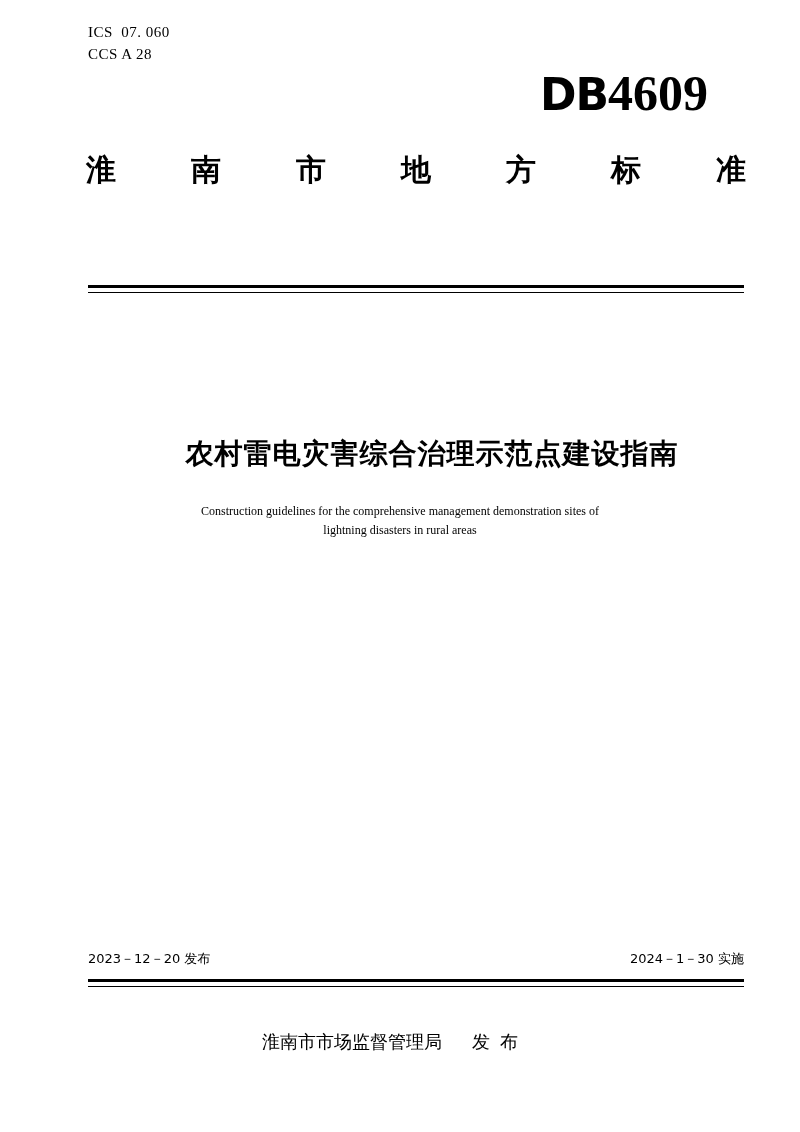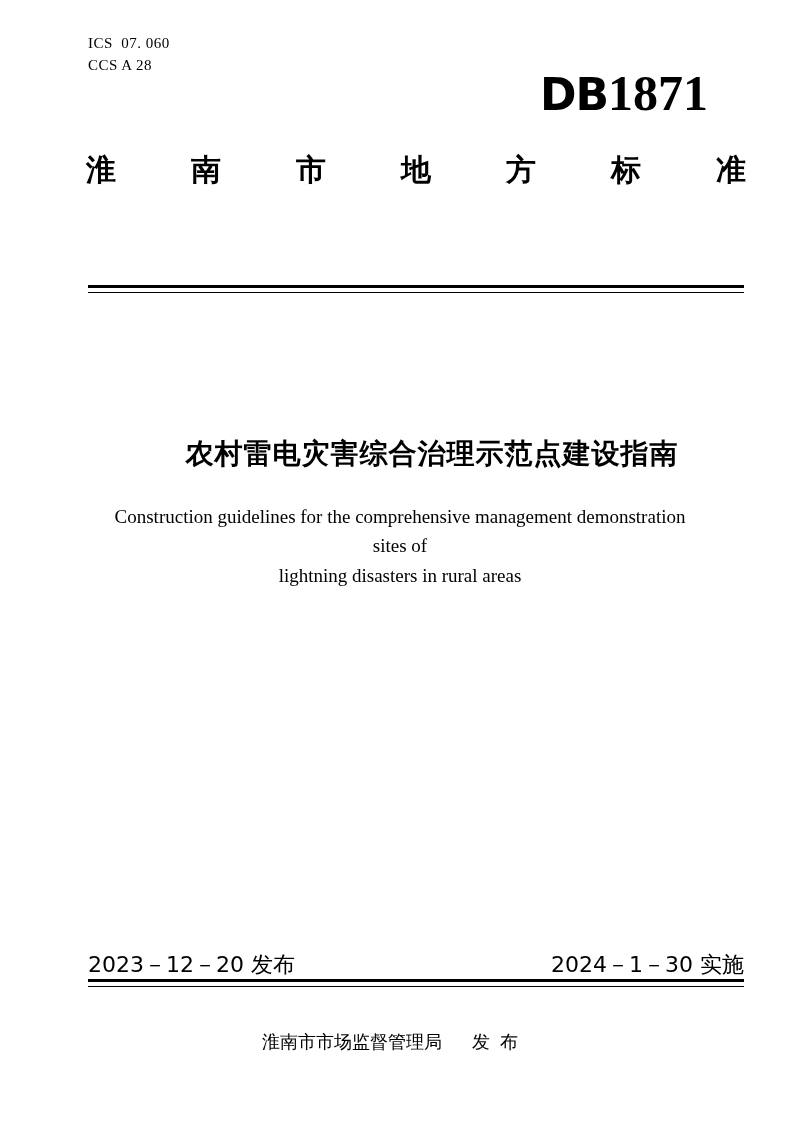--- a/index.html
+++ b/index.html
@@ -18,21 +18,21 @@
   .page {
     position: relative;
     width: 800px;
     height: 1132px;
     box-sizing: border-box;
   }
   
   .codes {
     position: absolute;
     left: 88px;
-    top: 33px;
+    top: 22px;
     line-height: 1.45;
   }
   .code-line {
     font-family: "Liberation Serif", serif;
     font-size: 15px;
     letter-spacing: 0.5px;
     white-space: pre;
   }
   
   .db-mark {
@@ -114,33 +114,33 @@
     letter-spacing: 1px;
     margin-left: 32px;
   }
   .title-en {
     position: absolute;
     left: 100px;
     top: 502px;
     width: 600px;
     text-align: center;
     font-family: "Liberation Serif", serif;
-    font-size: 19px;
+    font-size: 12px;
     line-height: 1.55;
   }
   
   .date-row {
     position: absolute;
     left: 88px;
     top: 950px;
     width: 656px;
     display: flex;
     justify-content: space-between;
     font-family: "DejaVu Sans", sans-serif;
-    font-size: 22px;
+    font-size: 13px;
     font-weight: normal;
   }
   .date-row .date-item {
     white-space: nowrap;
   }
   .rule-bottom-thick {
     position: absolute;
     left: 88px;
     top: 979px;
     width: 656px;
@@ -171,21 +171,21 @@
 <body>
 
 <div class="page">
 
   <div class="codes">
     <div class="code-line">ICS  07. 060</div>
     <div class="code-line">CCS A 28</div>
   </div>
 
   <div class="db-mark">
-    <span class="db-prefix">DB</span><span class="db-num">1871</span>
+    <span class="db-prefix">DB</span><span class="db-num">4609</span>
   </div>
 
   <div class="std-org">
     <span>淮</span>
     <span>南</span>
     <span>市</span>
     <span>地</span>
     <span>方</span>
     <span>标</span>
     <span>准</span>

